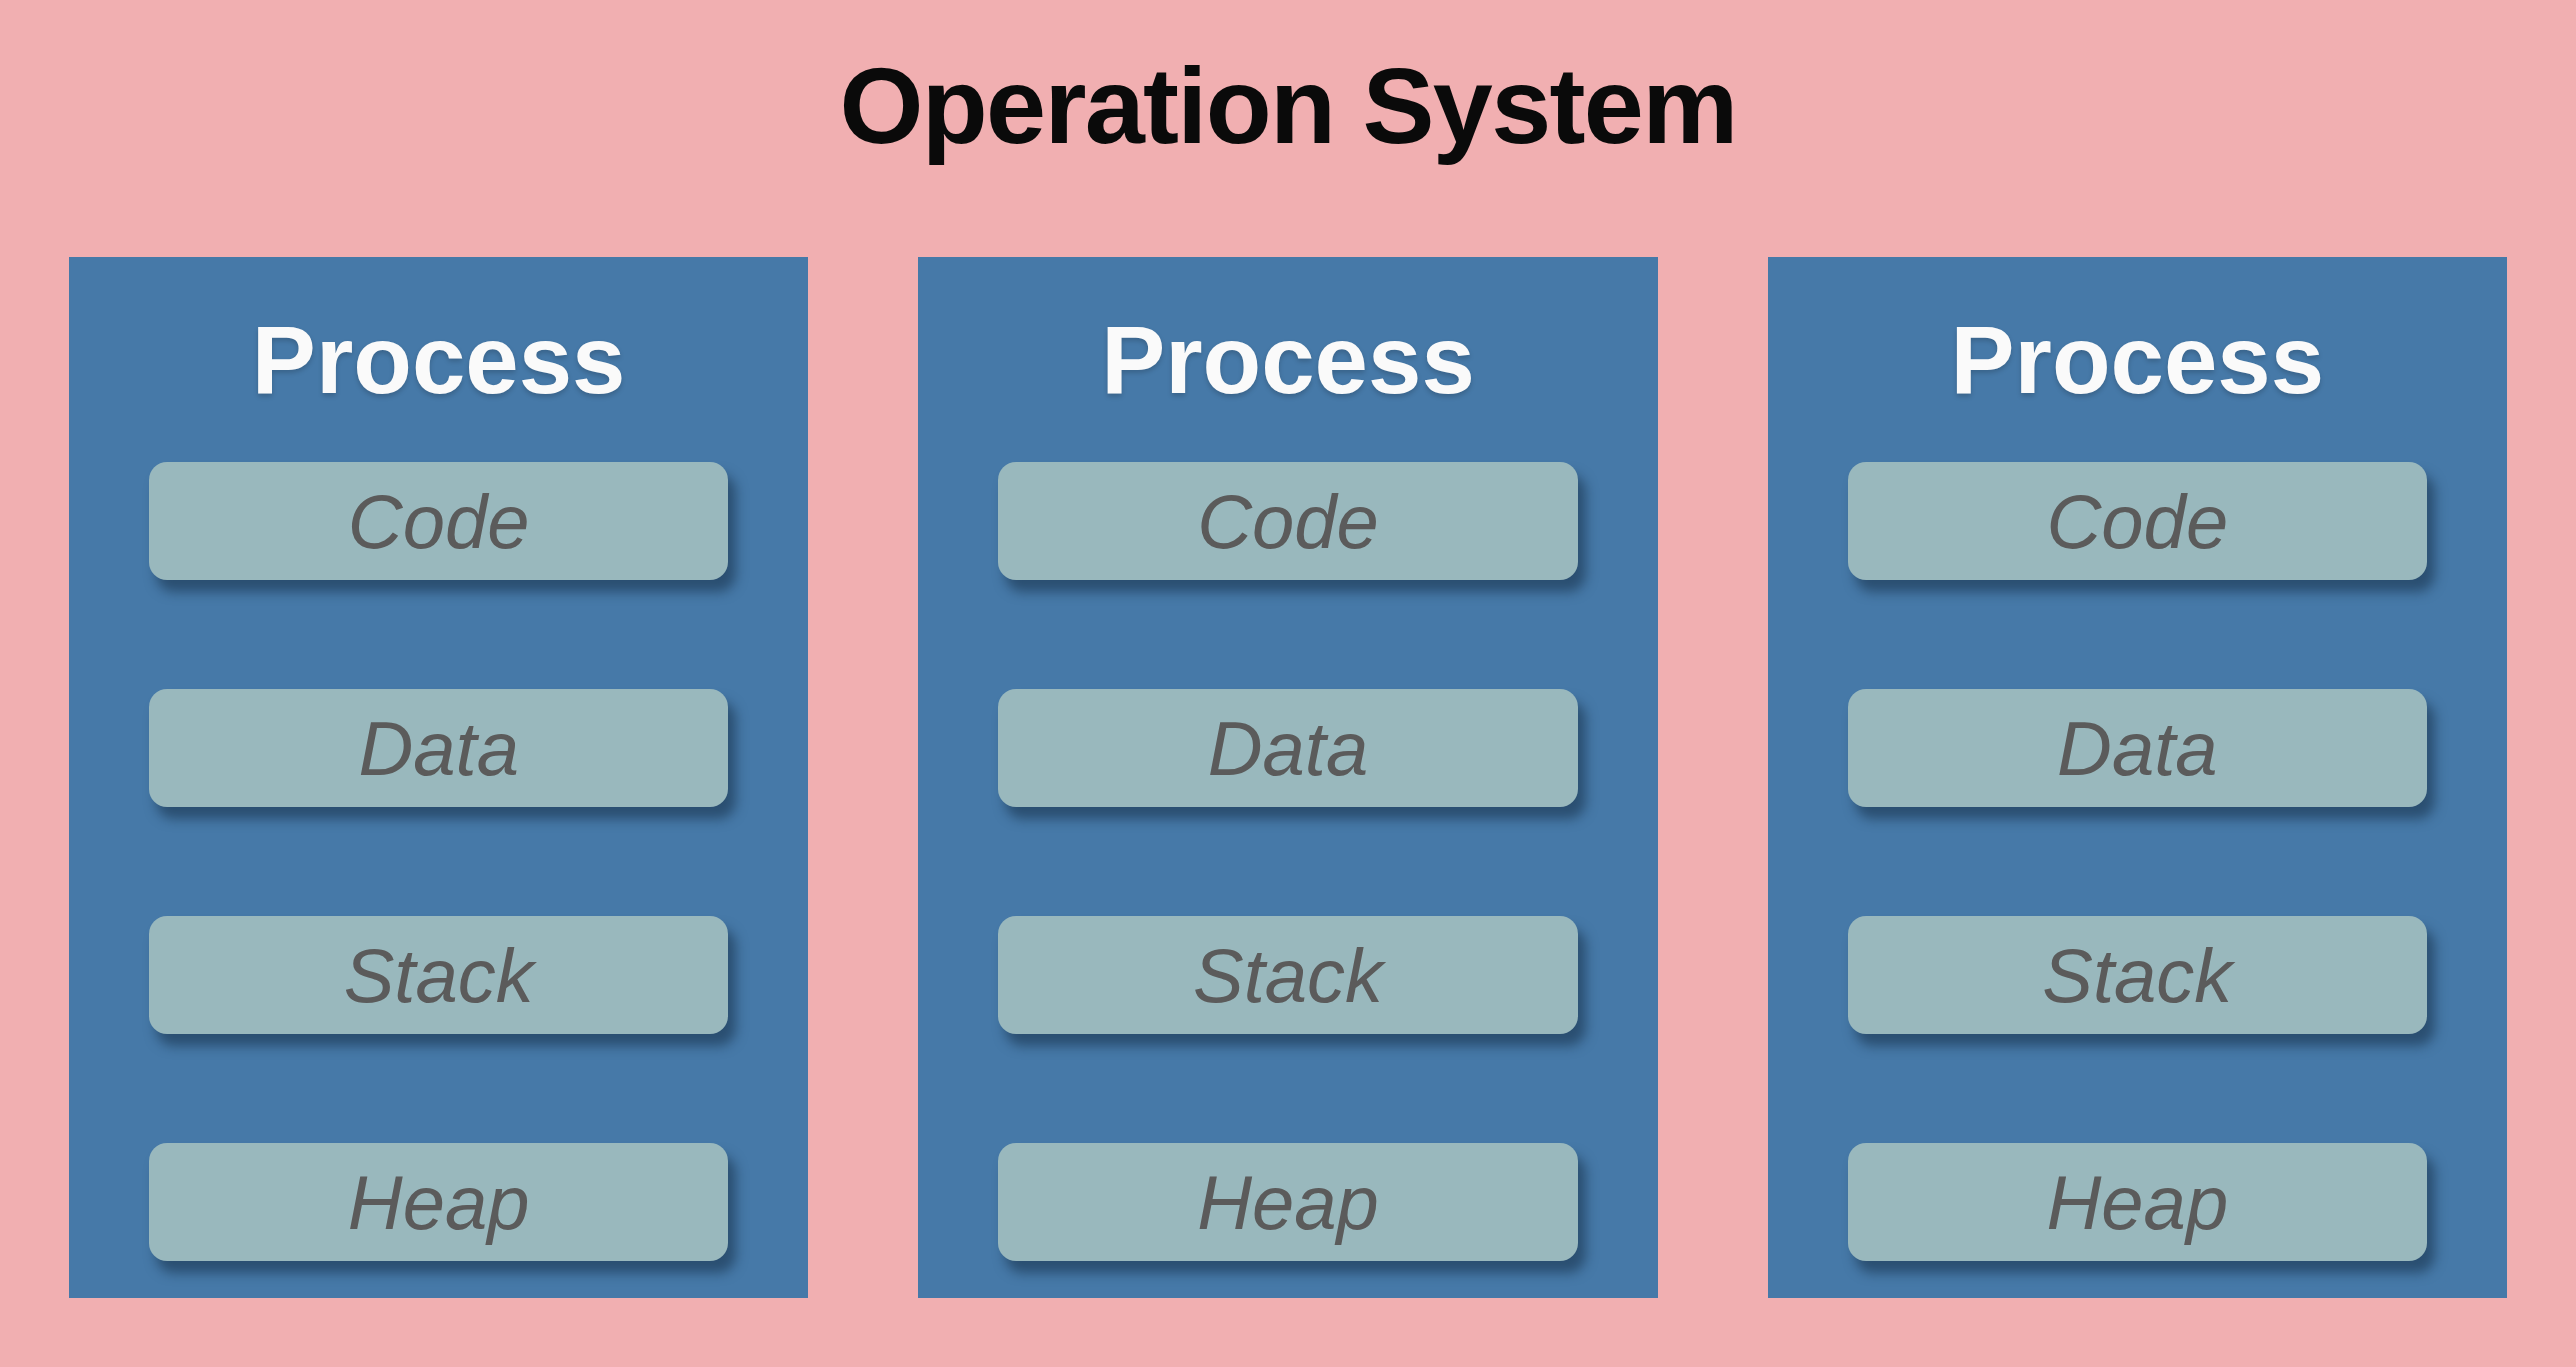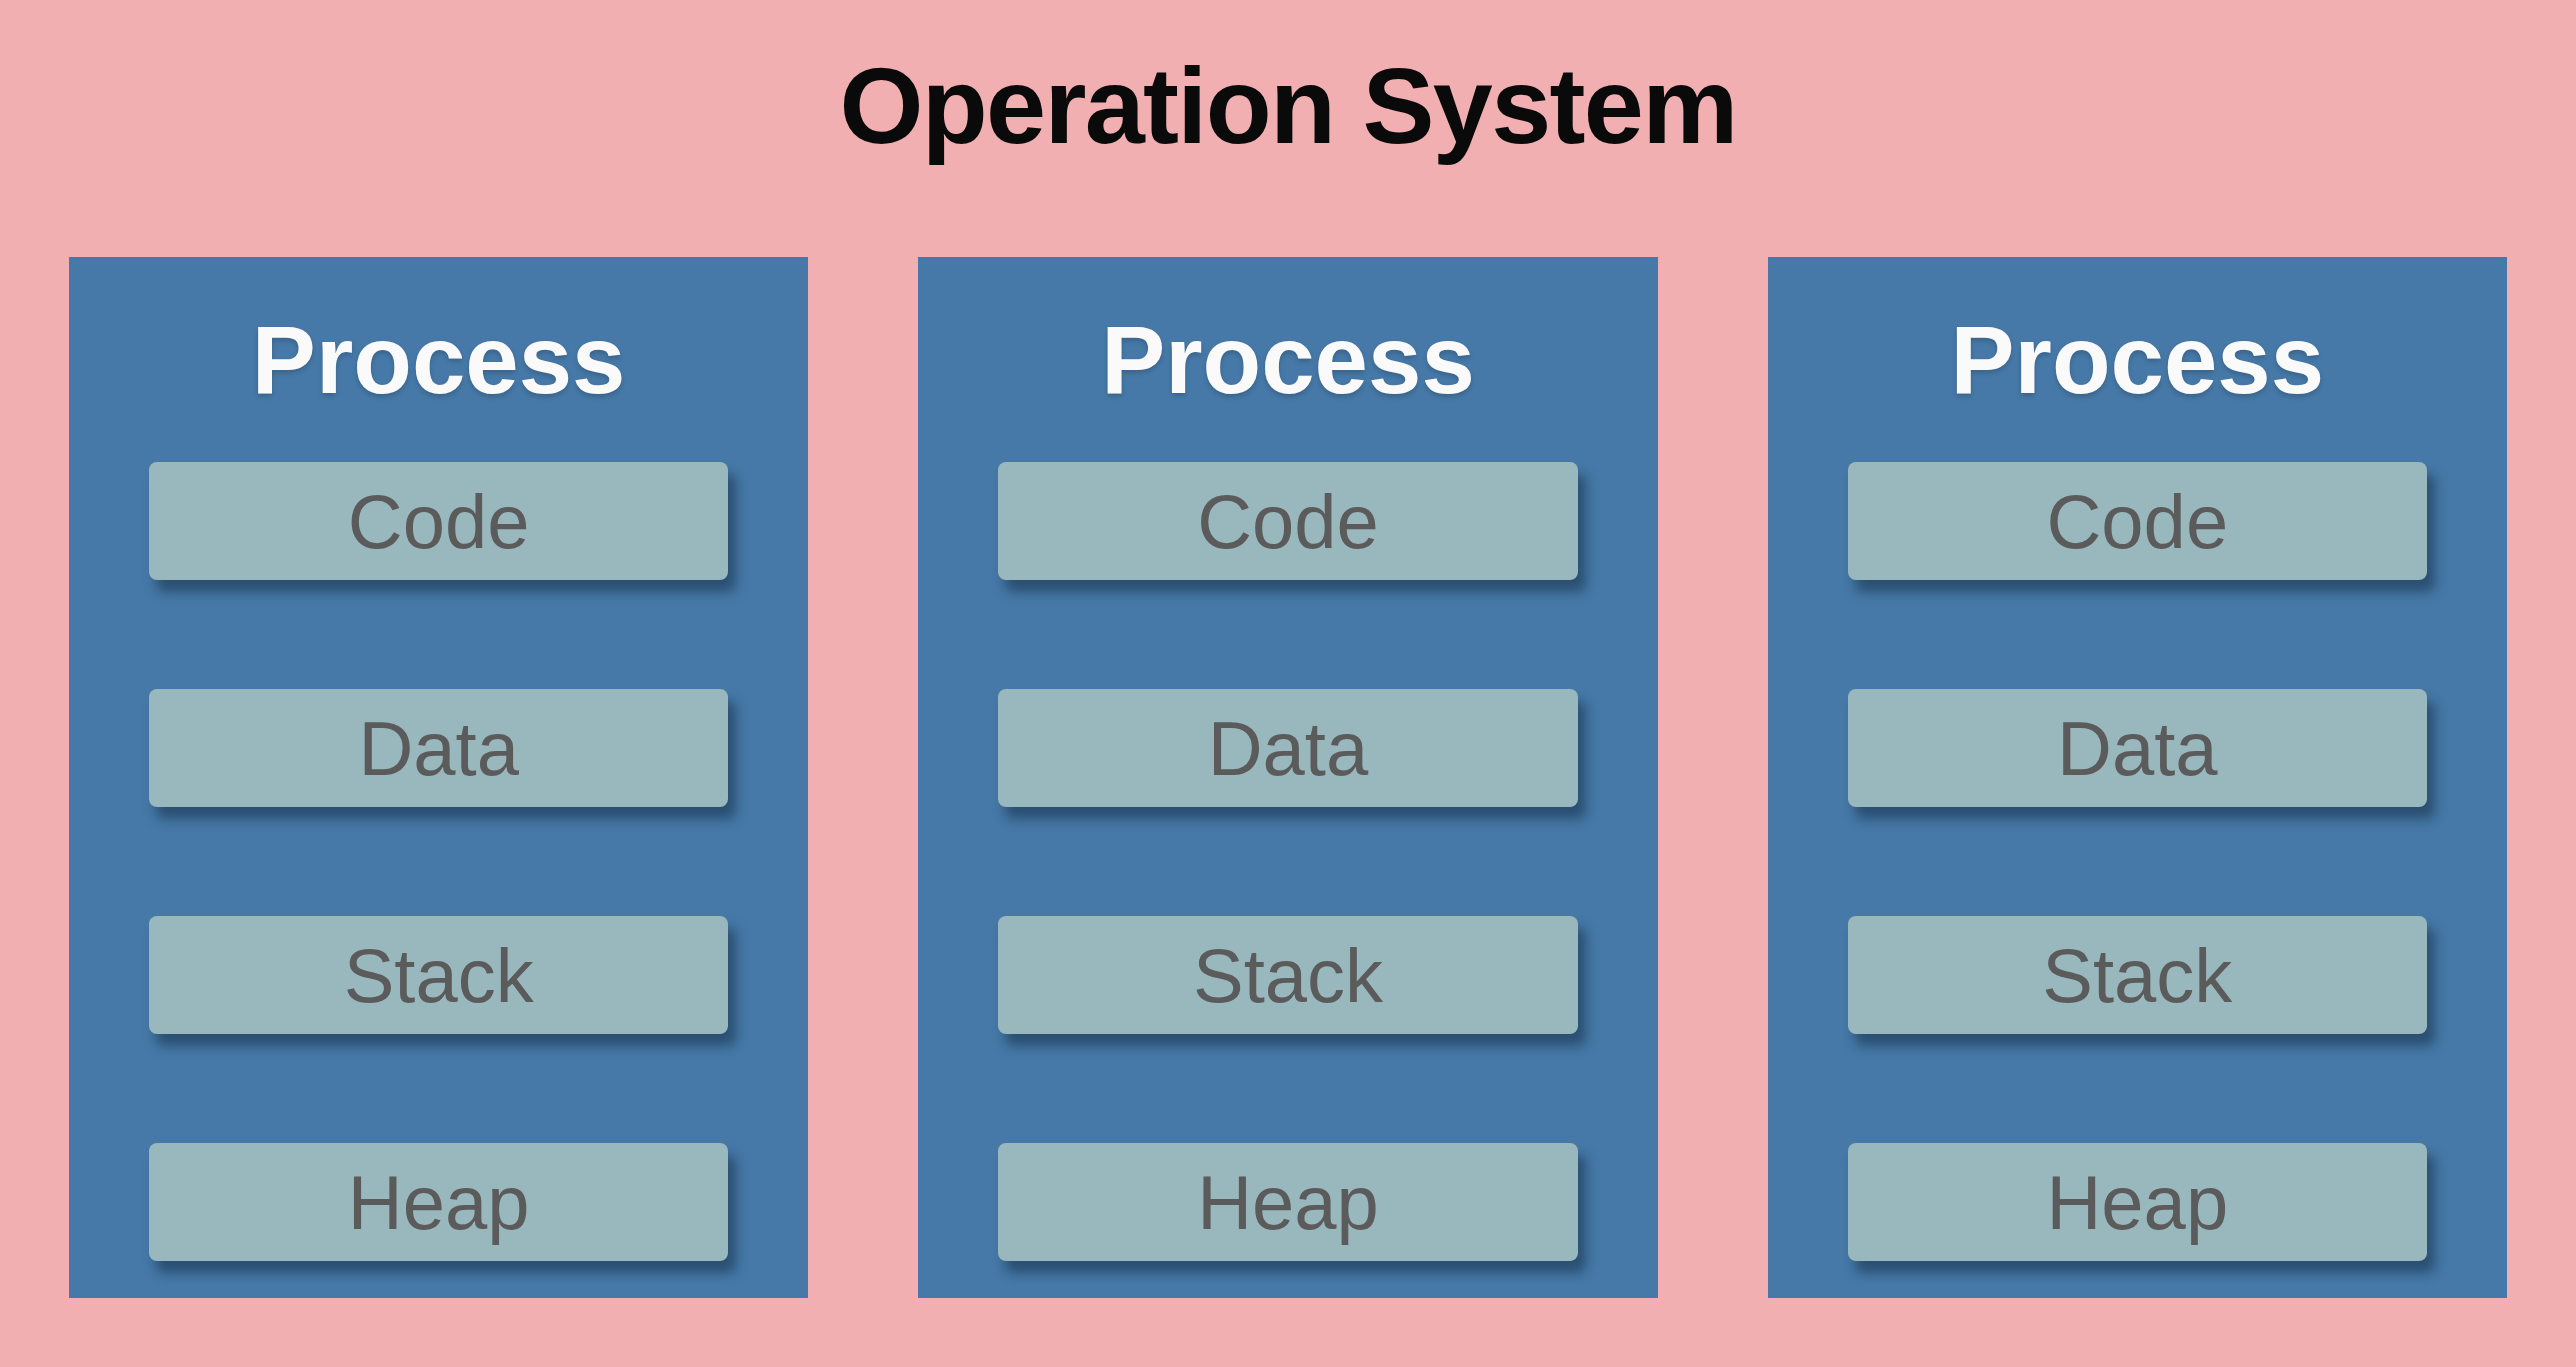--- a/index.html
+++ b/index.html
@@ -56,27 +56,28 @@
   }
   .rows {
     display: flex;
     flex-direction: column;
     gap: 109px;
     margin: 0 80px;
   }
   .mem-block {
     height: 118px;
     background: #99B8BD;
-    border-radius: 8px;
+    border-radius: 18px;
     box-shadow: 7.8px 12px 12px rgba(15, 38, 60, 0.5);
     display: flex;
     align-items: center;
     justify-content: center;
     font-size: 76px;
     color: #5b5b5b;
+    font-style: italic;
   }
 </style>
 </head>
 <body>
 
 <div id="canvas">
 
   <div class="main-title">Operation System</div>
 
   <div class="panels">

